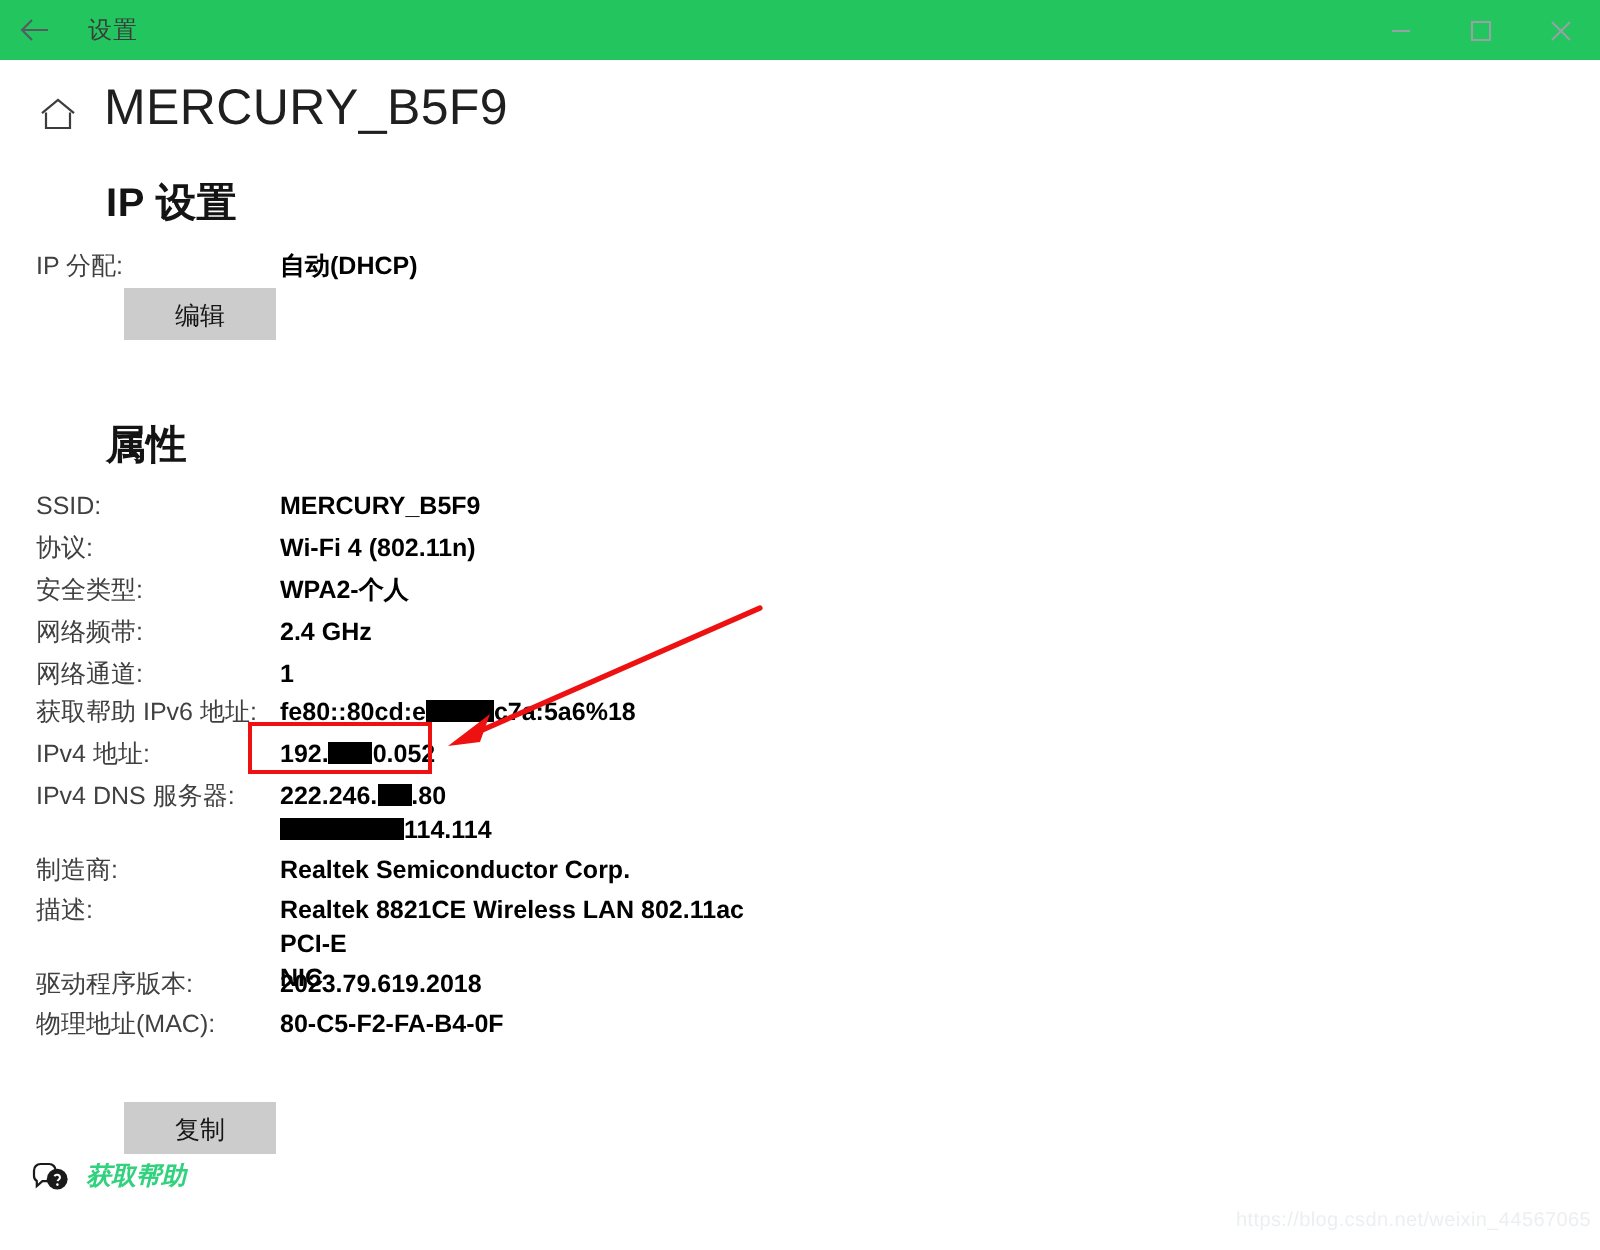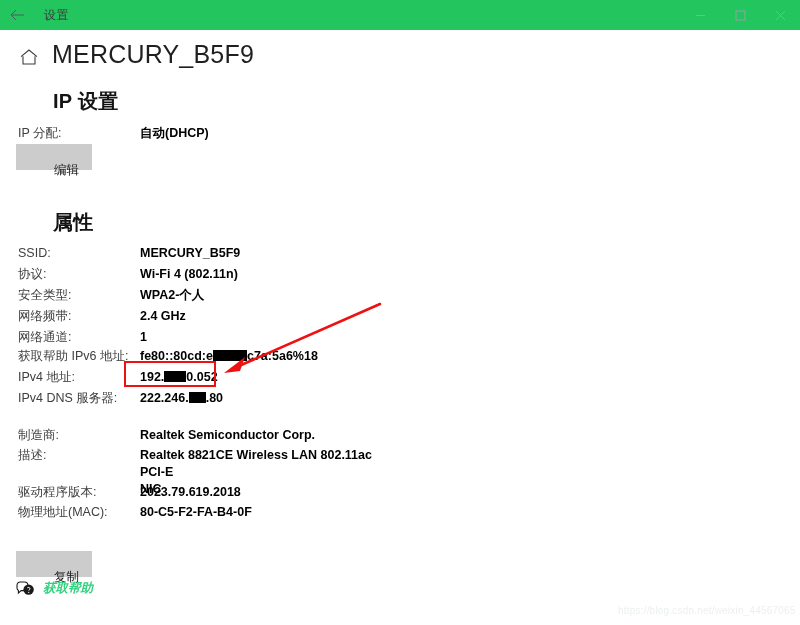--- a/index.html
+++ b/index.html
@@ -130,25 +130,26 @@
   .redact.w-dns2 { width: 62px; }
 
   
   .btn {
     position: absolute;
     background: #cccccc;
     border: 1px solid #cccccc;
     color: #151515;
     font-size: 12.5px;
     font-family: "Liberation Sans", "DejaVu Sans", sans-serif;
-    padding: 12px;
+    padding: 0;
     height: 26px;
     width: 76px;
-    text-align: right;
+    text-align: center;
     line-height: 26px;
+    margin-left: 46px;
   }
   #edit-button { left: 16px; top: 144px; }
   #copy-button { left: 16px; top: 551px; }
 
   
   .get-help {
     position: absolute;
     left: 16px;
     top: 580px;
     display: flex;
@@ -279,21 +280,21 @@
   <span class="value"><span>fe80::80cd:e</span><span class="redact w-ipv6"></span><span>c7a:5a6%18</span></span>
 </div>
 
 <div class="row" style="top:369px;">
   <span class="label">IPv4 地址:</span>
   <span class="value"><span>192.</span><span class="redact w-ipv4"></span><span>0.052</span></span>
 </div>
 
 <div class="row" style="top:390px;">
   <span class="label">IPv4 DNS 服务器:</span>
-  <span class="value"><span>222.246.</span><span class="redact w-dns1"></span><span>.80</span></span>
+  <span class="value"><span>222.246.</span><span class="redact w-dns1"></span><span>.80</span><span class="line2"><span class="redact w-dns2"></span><span>114.114</span></span></span>
 </div>
 
 <div class="row" style="top:427px;">
   <span class="label">制造商:</span>
   <span class="value">Realtek Semiconductor Corp.</span>
 </div>
 
 <div class="row" style="top:447px;">
   <span class="label">描述:</span>
   <span class="value"><span>Realtek 8821CE Wireless LAN 802.11ac PCI-E</span><span class="line2">NIC</span></span>

